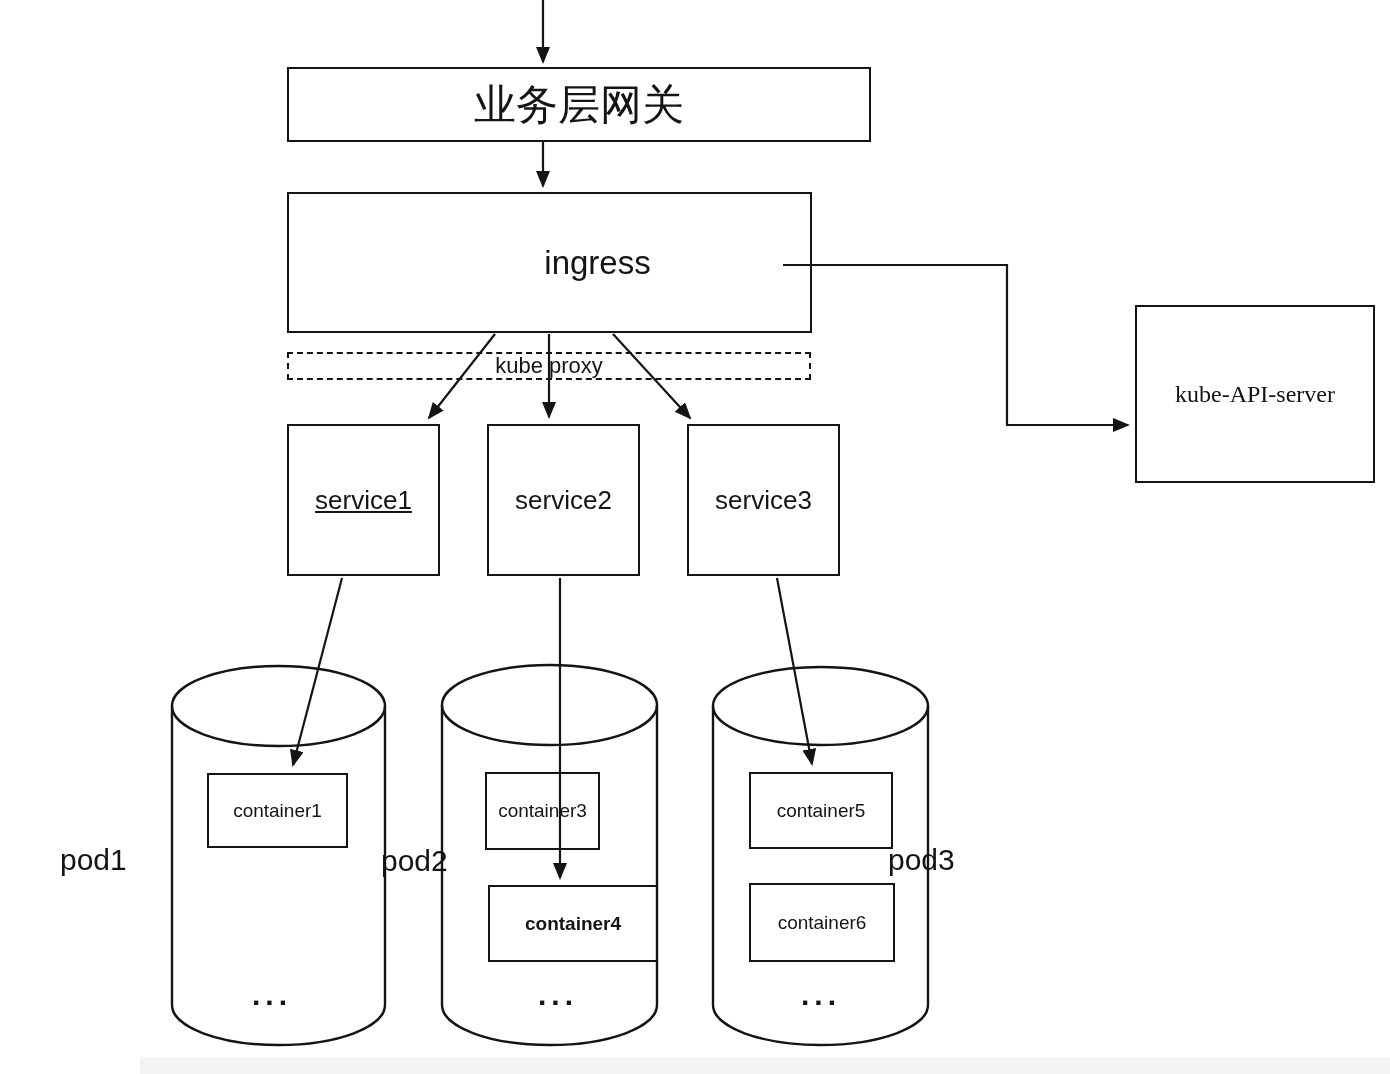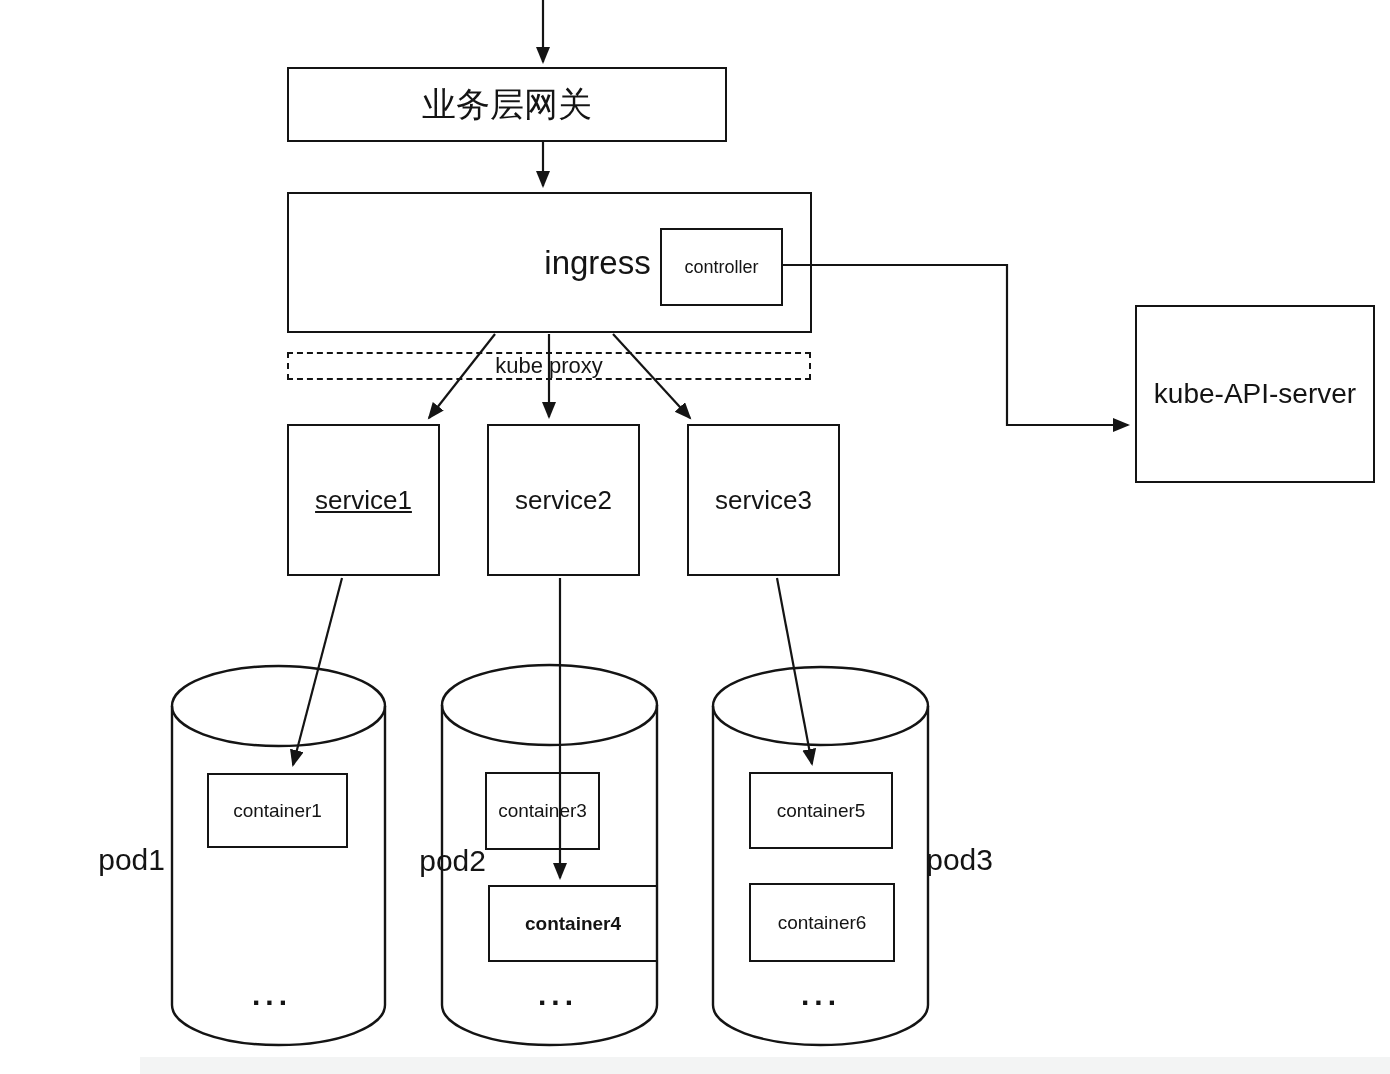--- a/index.html
+++ b/index.html
@@ -19,21 +19,21 @@
   .box {
     position: absolute;
     border: 2px solid #141414;
     background: transparent;
     display: flex;
     align-items: center;
     justify-content: center;
     box-sizing: border-box;
     white-space: nowrap;
   }
-  .gateway-box   { left: 287px; top: 67px;  width: 440px; height: 75px;  font-size: 34px; }
+  .gateway-box   { left: 287px; top: 67px;  width: 584px; height: 75px;  font-size: 42px; }
   .ingress-box   { left: 287px; top: 192px; width: 525px; height: 141px; }
   .ingress-label {
     position: absolute; left: 287px; top: 192px; width: 525px; height: 141px;
     display: flex; align-items: center; justify-content: center;
     font-size: 33px;
     padding-left: 48px;
   }
   .controller-box { left: 660px; top: 228px; width: 123px; height: 78px; font-size: 18px; }
   .kubeproxy-band {
     position: absolute; left: 287px; top: 352px; width: 524px; height: 28px;
@@ -41,32 +41,32 @@
   }
   .kubeproxy-label {
     position: absolute; left: 287px; top: 344px; width: 524px; height: 44px;
     display: flex; align-items: center; justify-content: center;
     font-size: 22px;
   }
   .service-box { top: 424px; width: 153px; height: 152px; font-size: 26px; }
   .service-1 { left: 287px; text-decoration: underline; }
   .service-2 { left: 487px; }
   .service-3 { left: 687px; }
-  .apiserver-box { left: 1135px; top: 305px; width: 240px; height: 178px; font-size: 28px; }
+  .apiserver-box { left: 1135px; top: 305px; width: 240px; height: 178px; font-size: 24px; font-family: Liberation Serif, serif; }
   .container-box { font-size: 19px; }
   .c1 { left: 207px; top: 773px; width: 141px; height: 75px; }
   .c2 { left: 207px; top: 885px; width: 143px; height: 77px; }
   .c3 { left: 485px; top: 772px; width: 115px; height: 78px; }
   .c4 { left: 488px; top: 885px; width: 170px; height: 77px; font-weight: bold; }
   .c5 { left: 749px; top: 772px; width: 144px; height: 77px; }
   .c6 { left: 749px; top: 883px; width: 146px; height: 79px; }
   .pod-label {
     position: absolute;
     font-size: 30px;
-    text-align: right;
+    text-align: left;
     white-space: nowrap;
   }
   .pod1-label { left: 60px;  top: 843px; width: 105px; }
   .pod2-label { left: 381px; top: 844px; width: 105px; }
   .pod3-label { left: 888px; top: 843px; width: 105px; }
   .ellipsis {
     position: absolute;
     font-size: 30px;
     font-weight: 700;
     letter-spacing: 5px;
@@ -98,21 +98,20 @@
   <div class="page-edge"></div>
 
   <div class="pod-label pod1-label">pod1</div>
   <div class="pod-label pod2-label">pod2</div>
   <div class="pod-label pod3-label">pod3</div>
 
   <div class="box gateway-box">业务层网关</div>
 
   <div class="box ingress-box"></div>
   <div class="ingress-label">ingress</div>
-  <div class="box controller-box">controller</div>
 
   <div class="kubeproxy-band"></div>
   <div class="kubeproxy-label">kube proxy</div>
 
   <div class="box service-box service-1">service1</div>
   <div class="box service-box service-2">service2</div>
   <div class="box service-box service-3">service3</div>
 
   <div class="box apiserver-box">kube-API-server</div>
 

